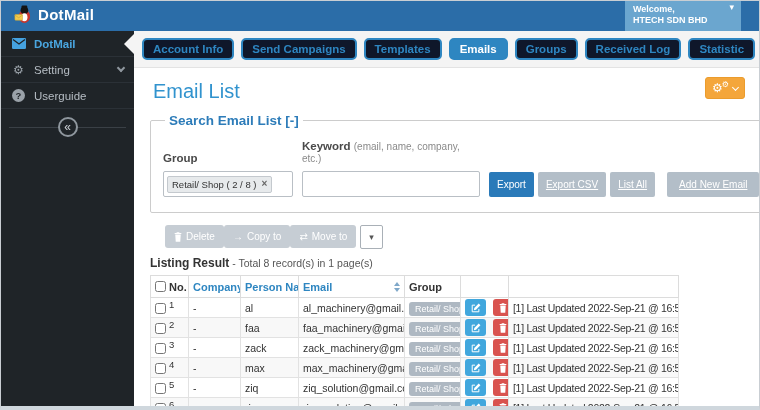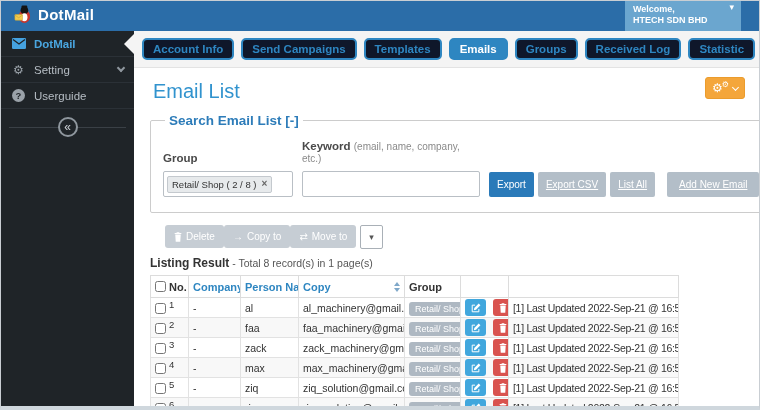--- a/index.html
+++ b/index.html
@@ -254,21 +254,21 @@
                   <span class="th-label">Company</span>
                 </div>
               </th>
             <th class="sortable">
                 <div class="th-inner">
                   <span class="th-label">Person Name</span>
                 </div>
               </th>
             <th class="sortable">
                 <div class="th-inner spread">
-                  <span class="th-label">Copy</span>
+                  <span class="th-label">Email</span>
                   <span class="sort">
                     <i class="up"></i>
                     <i class="dn"></i>
                   </span>
                 </div>
               </th>
             <th><span>Group</span></th>
             <th></th>
             <th></th>
           </tr>

